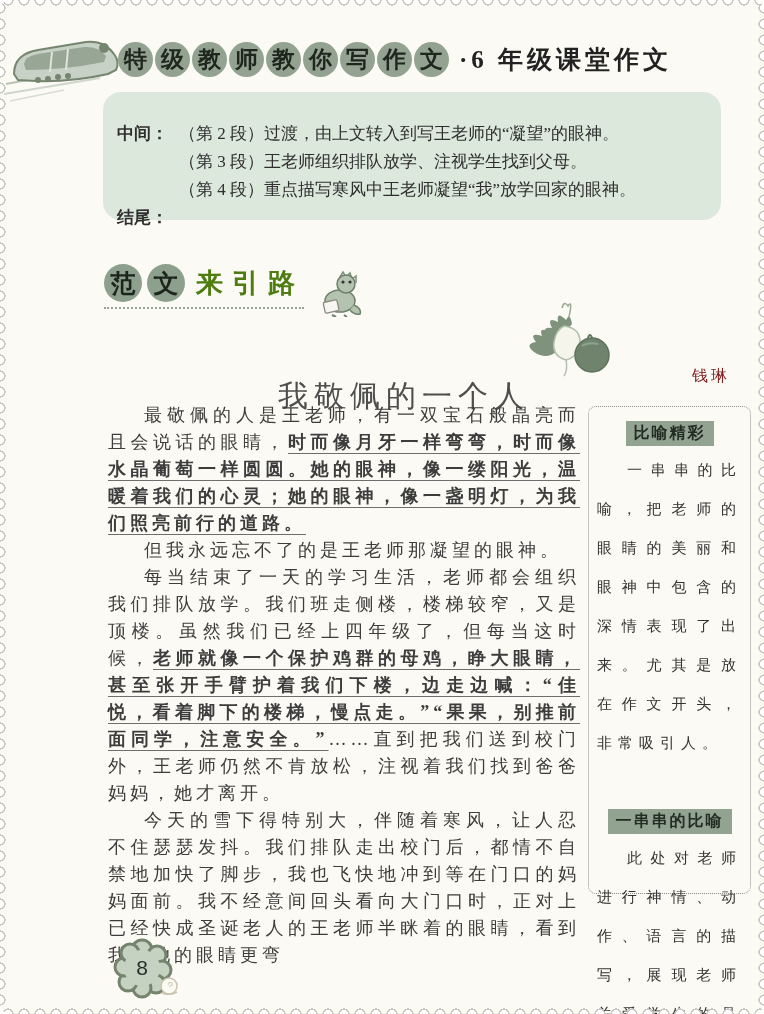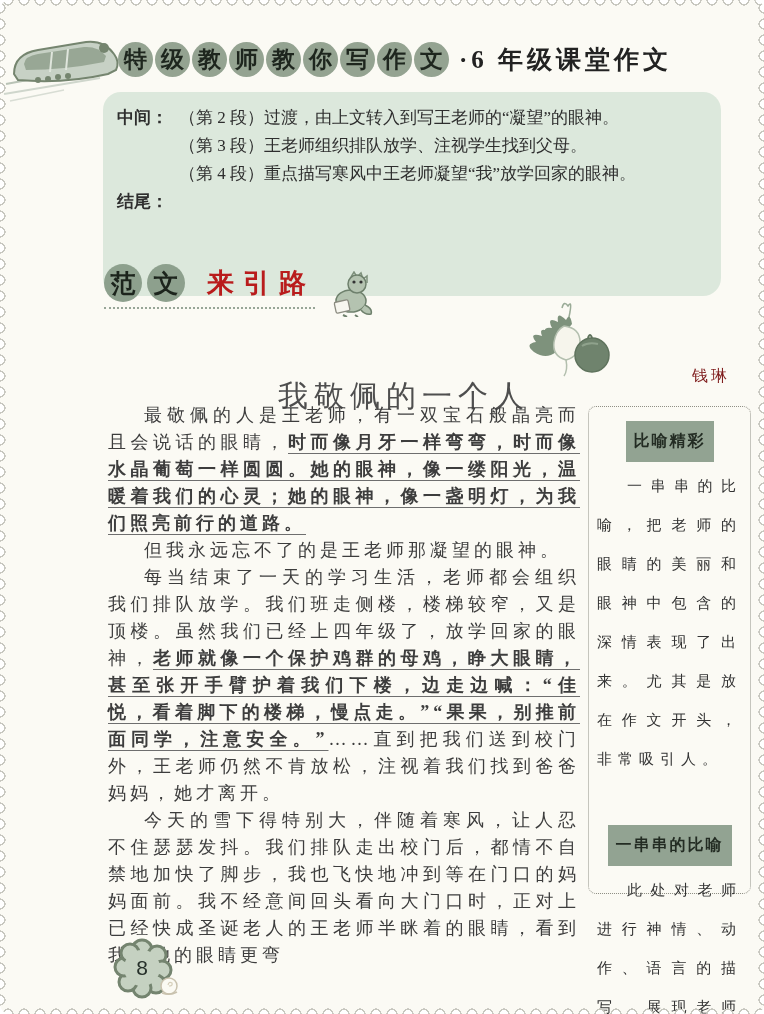--- a/index.html
+++ b/index.html
@@ -25,52 +25,52 @@
 
   
   .train{position:absolute;left:4px;top:28px;}
   .series-title{position:absolute;left:118px;top:42px;display:flex;align-items:center;}
   .title-circle{width:35px;height:35px;border-radius:50%;background:#94a391;color:#1e261e;
     font-size:23px;font-weight:bold;display:inline-flex;align-items:center;justify-content:center;
     margin-right:2px;font-family:"Liberation Sans","DejaVu Sans",sans-serif;}
   .title-subtitle{font-size:25px;color:#222;letter-spacing:4px;margin-left:8px;font-weight:bold;}
 
   
-  .outline-box{position:absolute;left:103px;top:92px;width:618px;height:204px;background:#dce8dc;
-    border-radius:18px;box-sizing:border-box;padding:12px 14px;font-size:17px;line-height:28px;color:#2e2e2e;}
+  .outline-box{position:absolute;left:103px;top:92px;width:618px;height:128px;background:#dce8dc;
+    border-radius:18px;box-sizing:border-box;padding:28px 14px;font-size:17px;line-height:28px;color:#2e2e2e;}
   .outline-row{display:flex;}
   .outline-label{font-weight:bold;flex:0 0 62px;}
   .outline-content{flex:1;}
 
   
   .section-header{position:absolute;left:104px;top:264px;display:flex;align-items:flex-end;}
   .sh-line{display:flex;align-items:center;border-bottom:2px dotted #97a597;padding-bottom:5px;}
   .sh-circle{width:38px;height:38px;border-radius:50%;background:#8da08d;color:#1c241c;font-size:25px;
     font-weight:bold;display:inline-flex;align-items:center;justify-content:center;margin-right:5px;
     font-family:"Liberation Sans","DejaVu Sans",sans-serif;}
-  .sh-rest{font-size:27px;letter-spacing:9px;color:#b91c1c;margin-left:17px;font-weight:bold;}
+  .sh-rest{font-size:27px;letter-spacing:9px;color:#4d7c0f;margin-left:6px;font-weight:bold;}
   .dino{margin-left:6px;margin-bottom:-8px;}
 
   
   .essay-title{position:absolute;left:104px;top:328px;width:600px;text-align:center;font-size:30px;
     letter-spacing:6px;color:#4e4e4e;font-family:"Liberation Sans","DejaVu Sans",sans-serif;font-weight:500;margin-top:48px;}
   .veg{position:absolute;left:518px;top:298px;}
   .author{position:absolute;right:34px;top:366px;font-size:16px;color:#7f1d1d;letter-spacing:3px;}
 
   
   .essay-body{position:absolute;left:108px;top:402px;width:472px;text-align:justify;
     font-size:18px;line-height:27px;letter-spacing:4px;color:#3d3d3d;}
   .essay-para{margin:0;text-indent:2em;}
   .essay-body u{text-decoration:underline;text-decoration-color:#6e6e6e;text-decoration-thickness:1px;text-underline-offset:5px;font-weight:bold;}
 
   
   .annotation-column{position:absolute;left:588px;top:406px;width:163px;height:488px;
     border:1px dotted #8f8f85;border-radius:8px;box-sizing:border-box;padding:14px 8px;}
   .annotation-label{margin:0 auto 5px;width:fit-content;background:#92a392;color:#232c23;
-    font-size:16px;letter-spacing:2px;padding:10px 8px;font-weight:bold;}
+    font-size:16px;letter-spacing:2px;padding:2px 8px;font-weight:bold;}
   .annotation-text{margin:0;font-size:15px;line-height:39px;letter-spacing:6px;text-indent:2em;
     color:#333;text-align:justify;}
   .annotation + .annotation{margin-top:46px;}
 
   
   .page-number{position:absolute;left:112px;top:938px;width:72px;height:64px;}
   .page-number .num{position:absolute;left:0;top:0;width:60px;height:60px;display:flex;
     align-items:center;justify-content:center;font-size:21px;color:#26302a;
     font-family:"Liberation Sans","DejaVu Sans",sans-serif;}
 </style>
@@ -158,21 +158,21 @@
     <path d="M48 62 Q50 72 46 78" fill="none" stroke="#b3bfae" stroke-width="1.5"></path>
     <path d="M70 40 Q72 34 74 40" fill="none" stroke="#5f735d" stroke-width="2"></path>
     <circle cx="74" cy="57" r="17" fill="#6f836d" stroke="#5f735d" stroke-width="1.5"></circle>
     <path d="M64 48 Q70 44 80 46" fill="none" stroke="#8fa28c" stroke-width="2"></path>
   </svg>
   <div class="author">钱琳</div>
 
   <main class="essay-body">
       <p class="essay-para"><span>最敬佩的人是王老师，有一双宝石般晶亮而且会说话的眼睛，</span><u>时而像月牙一样弯弯，时而像水晶葡萄一样圆圆。她的眼神，像一缕阳光，温暖着我们的心灵；她的眼神，像一盏明灯，为我们照亮前行的道路。</u></p>
       <p class="essay-para"><span>但我永远忘不了的是王老师那凝望的眼神。</span></p>
-      <p class="essay-para"><span>每当结束了一天的学习生活，老师都会组织我们排队放学。我们班走侧楼，楼梯较窄，又是顶楼。虽然我们已经上四年级了，放学回家的眼神，</span><u>老师就像一个保护鸡群的母鸡，睁大眼睛，甚至张开手臂护着我们下楼，边走边喊：“佳悦，看着脚下的楼梯，慢点走。”“果果，别推前面同学，注意安全。”</u><span>……直到把我们送到校门外，王老师仍然不肯放松，注视着我们找到爸爸妈妈，她才离开。</span></p>
+      <p class="essay-para"><span>每当结束了一天的学习生活，老师都会组织我们排队放学。我们班走侧楼，楼梯较窄，又是顶楼。虽然我们已经上四年级了，但每当这时候，</span><u>老师就像一个保护鸡群的母鸡，睁大眼睛，甚至张开手臂护着我们下楼，边走边喊：“佳悦，看着脚下的楼梯，慢点走。”“果果，别推前面同学，注意安全。”</u><span>……直到把我们送到校门外，王老师仍然不肯放松，注视着我们找到爸爸妈妈，她才离开。</span></p>
       <p class="essay-para"><span>今天的雪下得特别大，伴随着寒风，让人忍不住瑟瑟发抖。我们排队走出校门后，都情不自禁地加快了脚步，我也飞快地冲到等在门口的妈妈面前。我不经意间回头看向大门口时，正对上已经快成圣诞老人的王老师半眯着的眼睛，看到我，她的眼睛更弯</span></p>
     </main>
 
   <aside class="annotation-column">
       <div class="annotation">
         <div class="annotation-label">比喻精彩</div>
         <p class="annotation-text">一串串的比喻，把老师的眼睛的美丽和眼神中包含的深情表现了出来。尤其是放在作文开头，非常吸引人。</p>
       </div>
       <div class="annotation">
         <div class="annotation-label">一串串的比喻</div>

